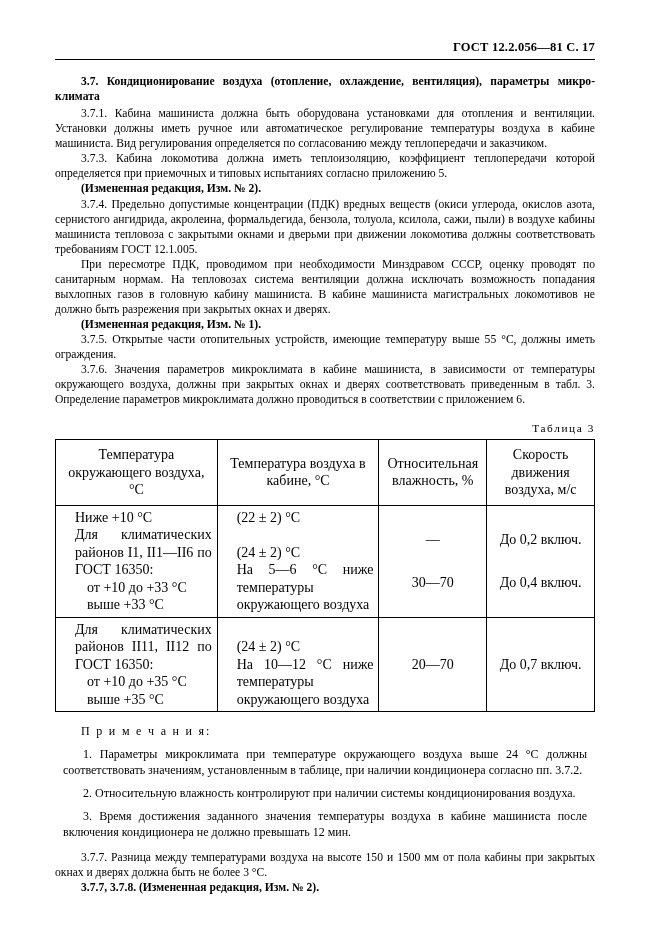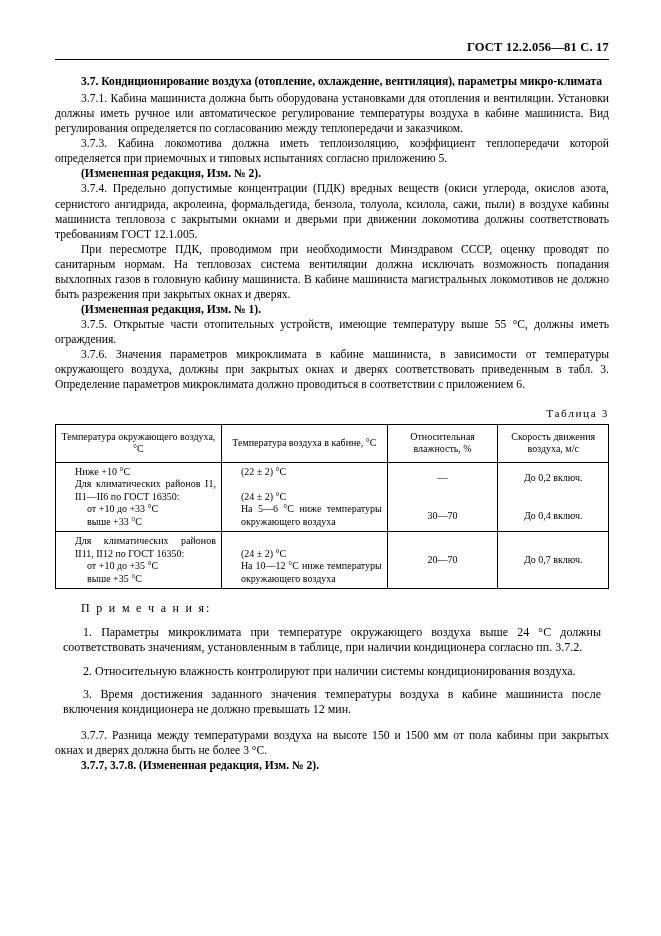--- a/index.html
+++ b/index.html
@@ -12,21 +12,21 @@
     height: 936px;
     font-family: "Liberation Serif", serif;
     color: #000000;
     position: relative;
   }
   .page {
     position: relative;
     width: 661px;
     height: 936px;
     box-sizing: border-box;
-    padding: 40px 52px 30px 55px;
+    padding: 40px 66px 30px 55px;
   }
   .header {
     text-align: right;
     font-size: 12.5px;
     font-weight: bold;
     letter-spacing: 0.2px;
     padding-bottom: 4px;
   }
   .header-rule {
     border-bottom: 1.6px solid #000;
@@ -52,21 +52,21 @@
   
   .tbl-caption {
     text-align: right;
     font-size: 11.3px;
     letter-spacing: 1.6px;
     margin: 14px 0 3px 0;
   }
   table.data {
     width: 100%;
     border-collapse: collapse;
-    font-size: 10px;
+    font-size: 14px;
     line-height: 1.25;
   }
   table.data th, table.data td {
     border: 0.8px solid #000;
     padding: 3px 5px;
     vertical-align: top;
   }
   table.data thead th {
     text-align: center;
     font-weight: normal;

